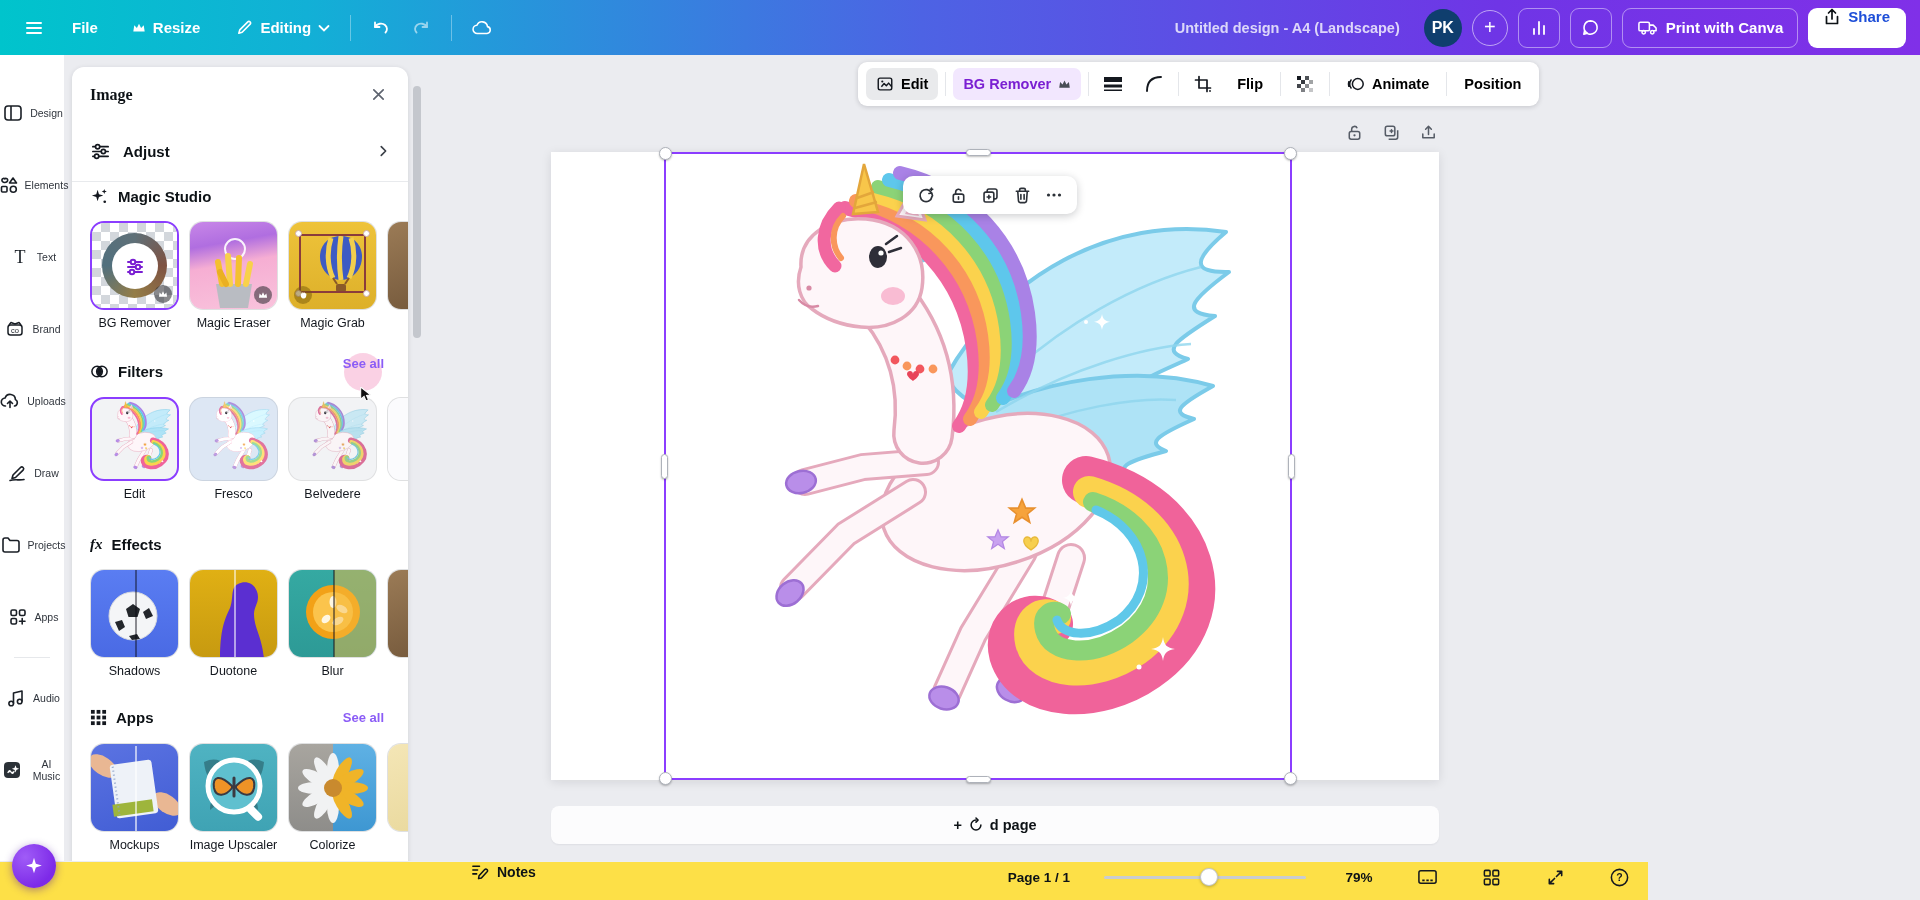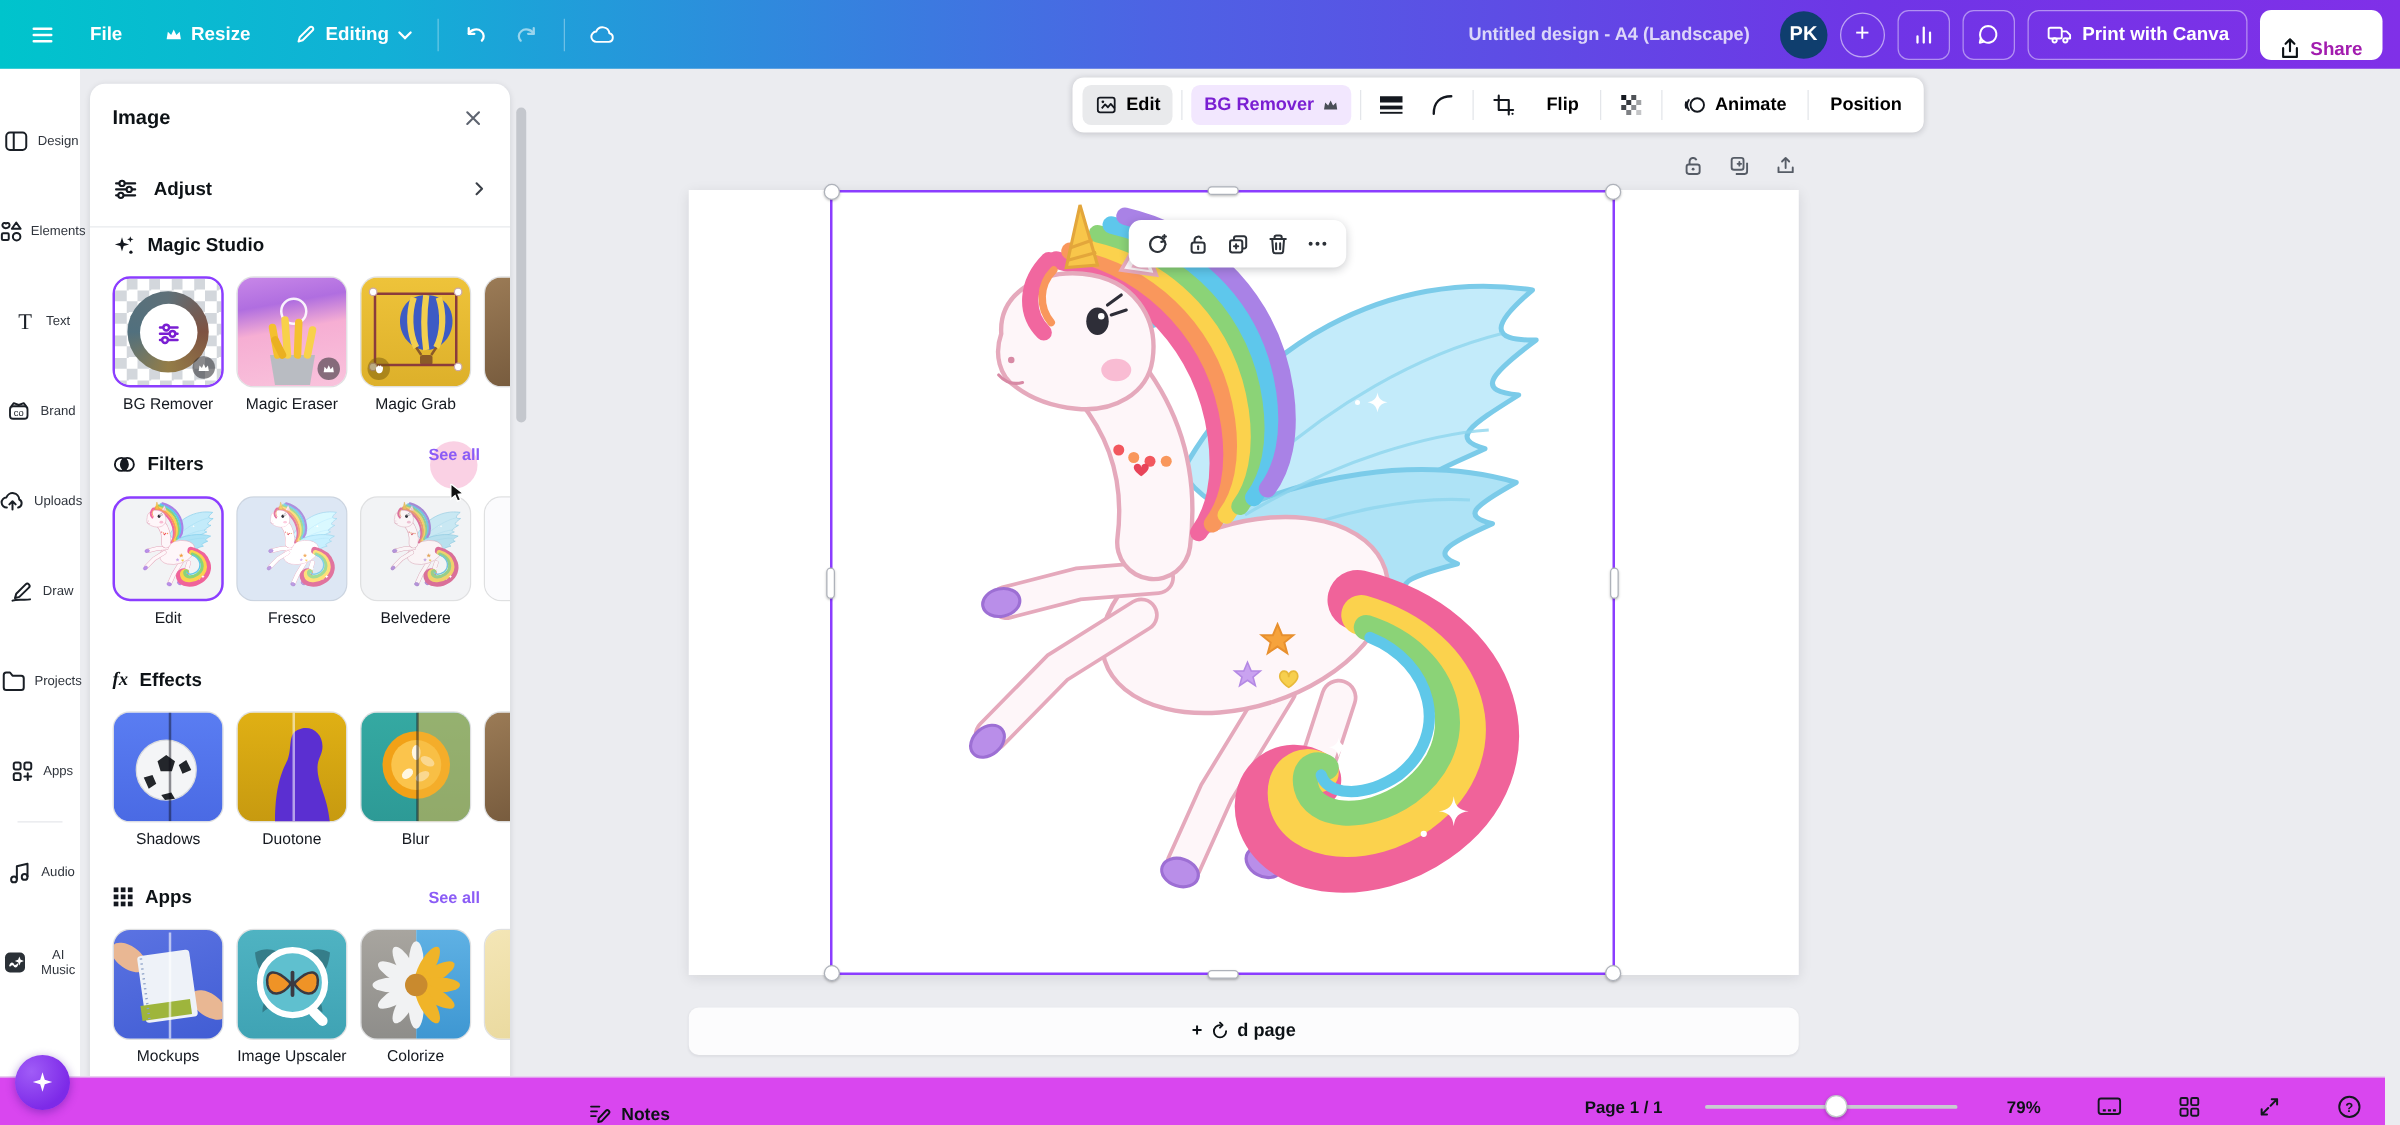--- a/index.html
+++ b/index.html
@@ -20,38 +20,38 @@
   .tb-right { margin-left:auto; display:flex; align-items:center; gap:10px; }
   .tb-title { color:rgba(255,255,255,.78); font-size:14.5px; font-weight:700; margin-right:14px; }
   .avatar { width:38px; height:38px; border-radius:50%; background:#0f3e6e; color:#fff; font-size:16px;
     font-weight:700; display:flex; align-items:center; justify-content:center; cursor:pointer; }
   .add-circle { width:36px; height:36px; border-radius:50%; border:1.5px solid rgba(255,255,255,.55);
     background:transparent; color:#fff; font-size:20px; font-weight:400; display:flex; align-items:center; justify-content:center; cursor:pointer; }
   .tb-outline-btn { height:40px; border:1px solid rgba(255,255,255,.45); border-radius:9px; background:transparent;
     color:#fff; display:flex; align-items:center; justify-content:center; cursor:pointer;text-align:right; }
   .sq { width:42px; }
   .print { padding:0 14px; gap:8px; font-size:15px; font-weight:700; }
-  .share-btn { height:40px; background:#fff; color:#a21caf; border:none; border-radius:9px; padding:0 16px;
-    display:flex; align-items:flex-end; gap:8px; font-size:15px; font-weight:700; cursor:pointer; }
+  .share-btn { height:40px; background:#fff; color:#1d4ed8; border:none; border-radius:9px; padding:0 16px;
+    display:flex; align-items:flex-start; gap:8px; font-size:15px; font-weight:700; cursor:pointer; }
 
   
   .rail { position:absolute; left:0; top:55px; width:64px; bottom:0; background:#fff; z-index:30;
     display:flex; flex-direction:column; align-items:center; padding-top:22px; }
   .rail-item { width:64px; height:72px; display:flex; flex-direction:row; align-items:center; justify-content:center;
     gap:5px; color:#14181f; cursor:pointer; background:transparent; border:none; }
   .rail-item .lbl { font-size:10.5px; color:#30353d; }
   .rail-div { width:36px; height:1px; background:#e6e8eb; margin:4px 0; }
   .assistant { position:absolute; left:12px; bottom:12px; width:44px; height:44px; border-radius:50%;
     background:radial-gradient(circle at 30% 30%, #a05cf7, #7d2ae8 70%); border:none;
     box-shadow:0 2px 8px rgba(70,20,150,.45); display:flex; align-items:center; justify-content:center; cursor:pointer; z-index:60; }
 
   
   .panel { position:absolute; left:72px; top:67px; width:336px; height:813px; background:#fff; border-radius:12px;
     box-shadow:0 1px 5px rgba(20,24,31,.12); z-index:20; padding:16px 18px 0; overflow:hidden; }
-  .panel-header { display:flex; align-items:center; justify-content:space-between; }
+  .panel-header { display:flex; align-items:center; justify-content:space-between;font-family:Liberation Serif, serif; }
   .panel-title { font-size:16px; font-weight:700; }
   .close-btn { background:none; border:none; cursor:pointer; color:#5e6470; padding:4px; }
   .adjust-row { margin-top:26px; display:flex; align-items:center; gap:12px; height:38px; cursor:pointer; }
   .adjust-row .t { font-size:15px; font-weight:700; }
   .adjust-row .chev { margin-left:auto; color:#3c4149; }
   .panel-divider { height:1px; background:#e8eaed; margin:11px -18px 0; }
   .sec-header { display:flex; align-items:center; gap:9px; margin-top:2px; height:24px; }
   .sec-header.push { margin-top:28px; }
   .sec-title { font-size:15px; font-weight:700; }
   .see-all { margin-left:auto; font-size:13px; font-weight:700; color:#8b5cf6; background:none; border:none;
@@ -133,22 +133,22 @@
     box-shadow:0 2px 8px rgba(16,24,32,.22); z-index:9; display:flex; align-items:center; padding:0 9px; gap:4px; }
   .ft-btn { width:28px; height:28px; border:none; background:transparent; cursor:pointer; color:#2c3138;
     display:flex; align-items:center; justify-content:center; border-radius:6px; }
   .unicorn-wrap { position:absolute; left:641px; top:162px; width:600px; height:612px; z-index:6; }
 
   .add-page { position:absolute; left:551px; top:806px; width:888px; height:38px; background:#fcfcfd;
     border:none; border-radius:8px; box-shadow:0 1px 2px rgba(16,24,32,.06); z-index:5; cursor:pointer;
     display:flex; align-items:center; justify-content:center; gap:6px; font-size:14.5px; font-weight:700; color:#0d1216; }
 
   
-  .bottombar { position:absolute; left:0; top:861px; width:1908px; height:39px; background:#d946ef;
-    border-top:1px solid #eceef0; z-index:35; display:flex; align-items:flex-end; }
+  .bottombar { position:absolute; left:0; top:861px; width:1648px; height:39px; background:#fde047;
+    border-top:1px solid #eceef0; z-index:35; display:flex; align-items:flex-start; }
   .notes-btn { margin-left:470px; display:flex; align-items:center; gap:8px; background:none; border:none;
     font-size:14px; font-weight:700; color:#0d1216; cursor:pointer; }
   .bb-right { margin-left:auto; margin-right:14px; display:flex; align-items:center; gap:34px; }
   .page-ind { font-size:13.5px; font-weight:700; }
   .zoom-slider { position:relative; width:202px; height:18px; cursor:pointer; }
   .zoom-slider .track { position:absolute; left:0; right:0; top:8px; height:3px; background:#c9ccd1; border-radius:2px; }
   .zoom-slider .thumb { position:absolute; left:96px; top:0; width:18px; height:18px; border-radius:50%; background:#fff;
     border:1px solid #c2c5cb; box-shadow:0 1px 3px rgba(0,0,0,.25); }
   .zoom-pct { font-size:13.5px; font-weight:700; width:38px; text-align:center; }
   .bb-ic { width:30px; height:30px; border:none; background:transparent; cursor:pointer; color:#14181f;

